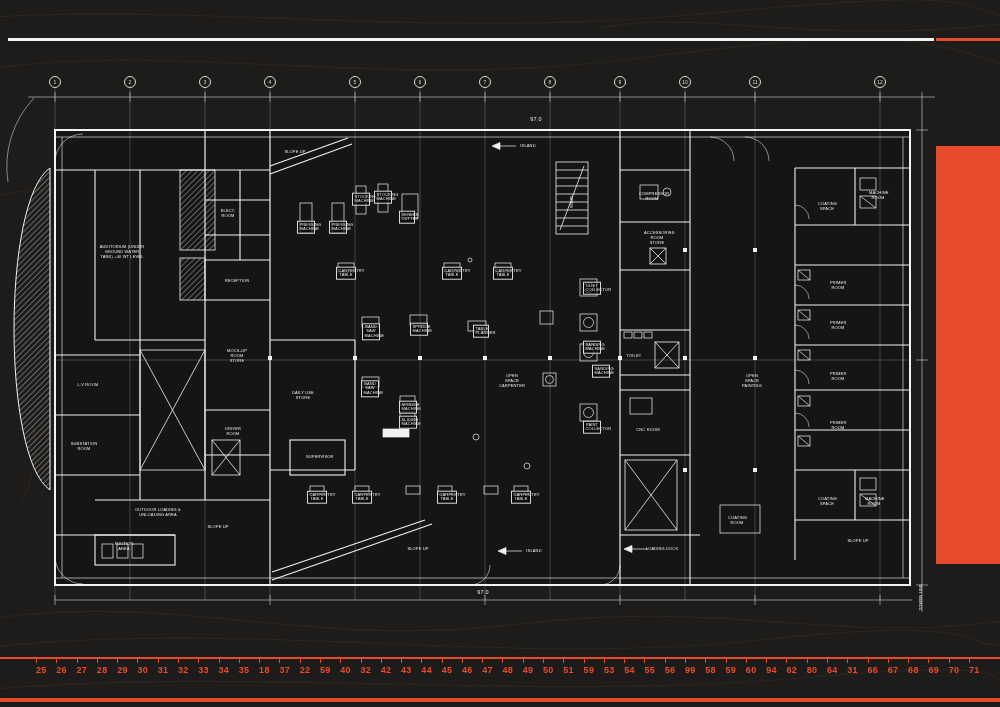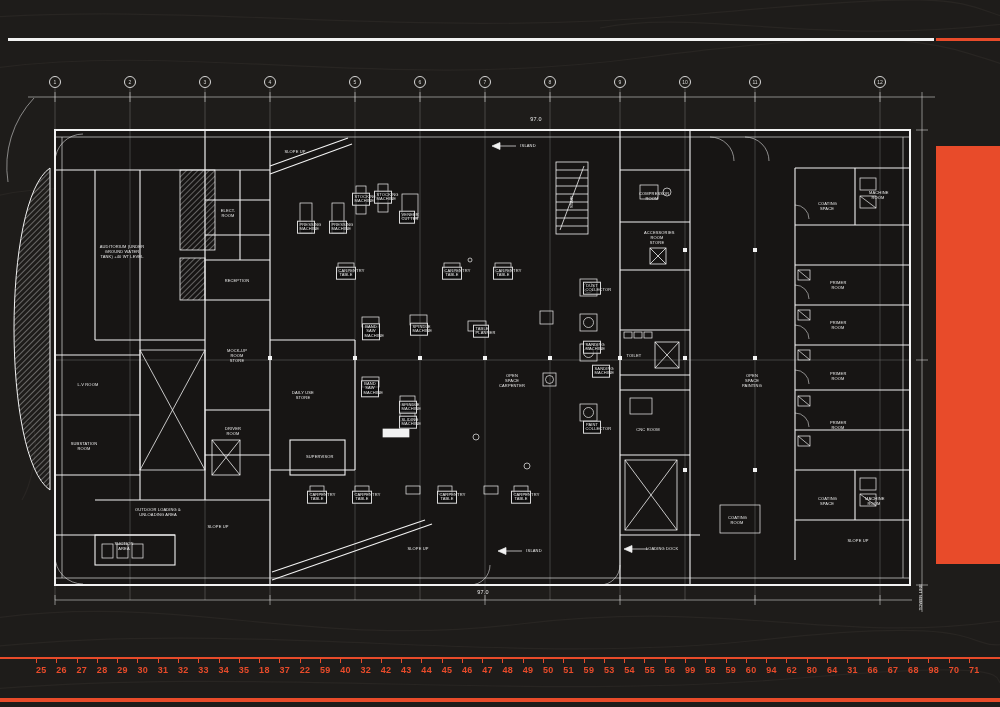--- a/index.html
+++ b/index.html
@@ -556,21 +556,21 @@
         <div class="ruler-cell">
           <div class="tick"></div>
           <span>67</span>
         </div>
         <div class="ruler-cell">
           <div class="tick"></div>
           <span>68</span>
         </div>
         <div class="ruler-cell">
           <div class="tick"></div>
-          <span>98</span>
+          <span>69</span>
         </div>
         <div class="ruler-cell">
           <div class="tick"></div>
           <span>70</span>
         </div>
         <div class="ruler-cell">
           <div class="tick"></div>
           <span>71</span>
         </div>
       </div>

